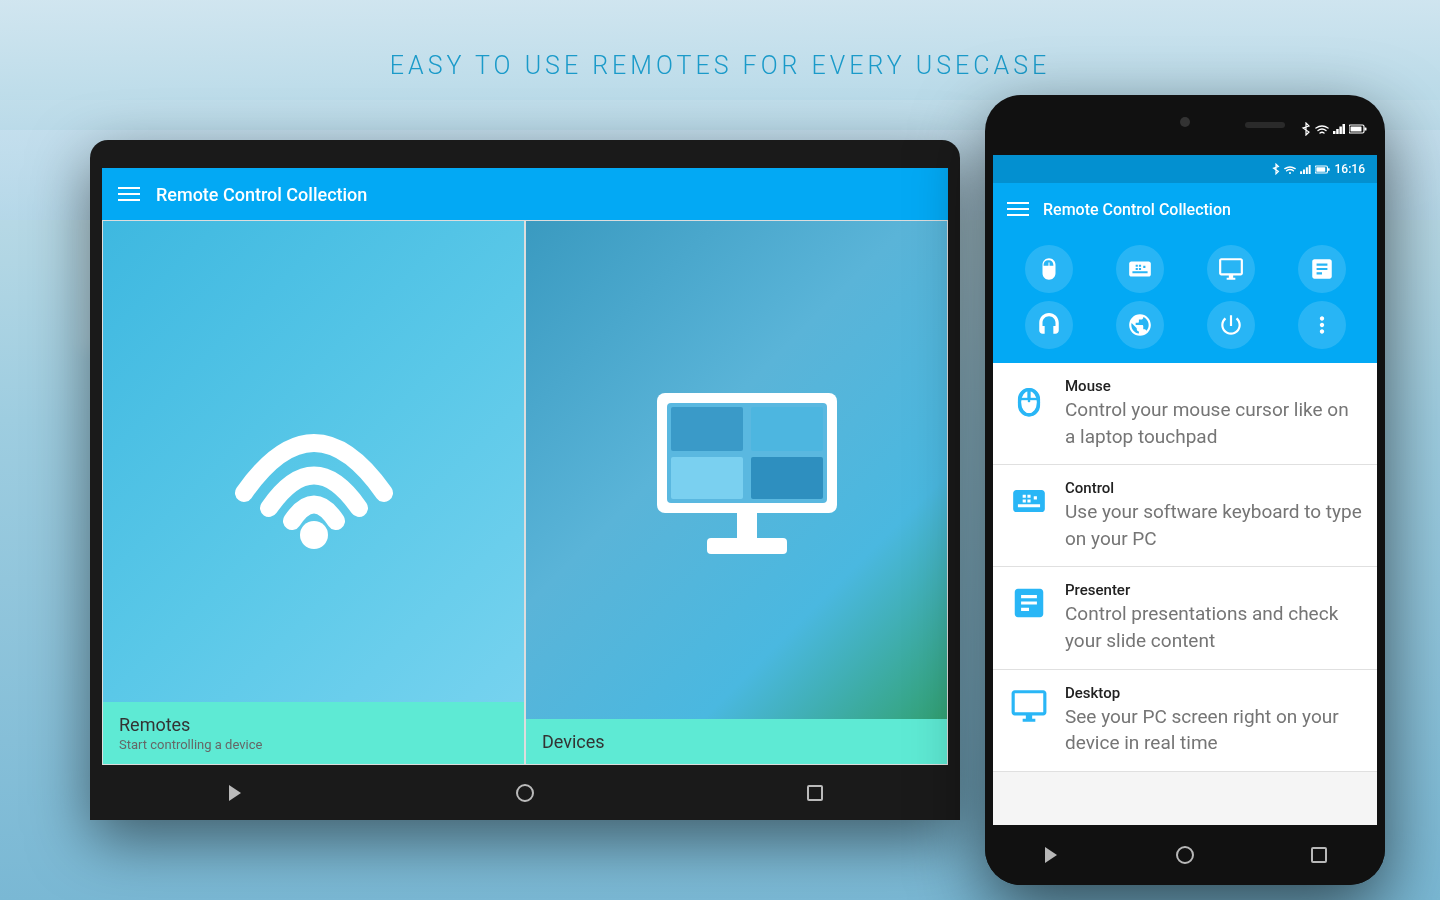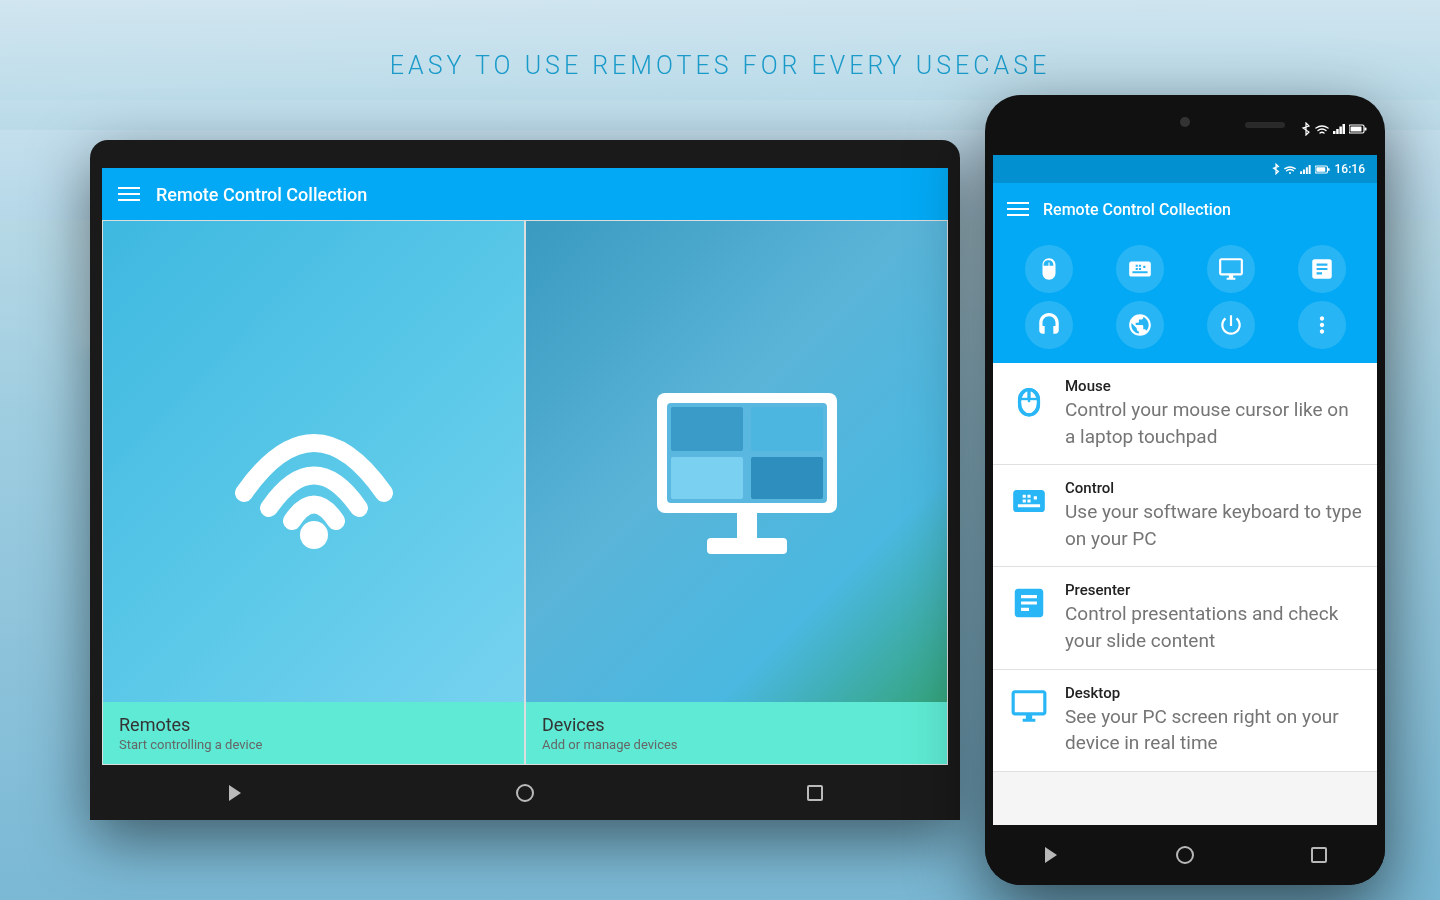--- a/index.html
+++ b/index.html
@@ -399,21 +399,20 @@
               <rect x="34" y="84" width="72" height="42" rx="2" fill="#7ad0f0"></rect>
               <rect x="114" y="84" width="72" height="42" rx="2" fill="#2e8fbf"></rect>
 
               <rect x="100" y="140" width="20" height="28" fill="white"></rect>
 
               <rect x="70" y="165" width="80" height="16" rx="4" fill="white"></rect>
             </svg>
           </div>
           <div class="tablet-grid-label">
             <div class="tablet-grid-label-title">Devices</div>
-            <div class="tablet-grid-label-sub">Add or manage devices</div>
           </div>
         </div>
       </div>
     </div>
 
     <div class="tablet-home-bar">
       <div class="tablet-nav-btn">
         <div class="nav-triangle"></div>
       </div>
       <div class="tablet-nav-btn">

